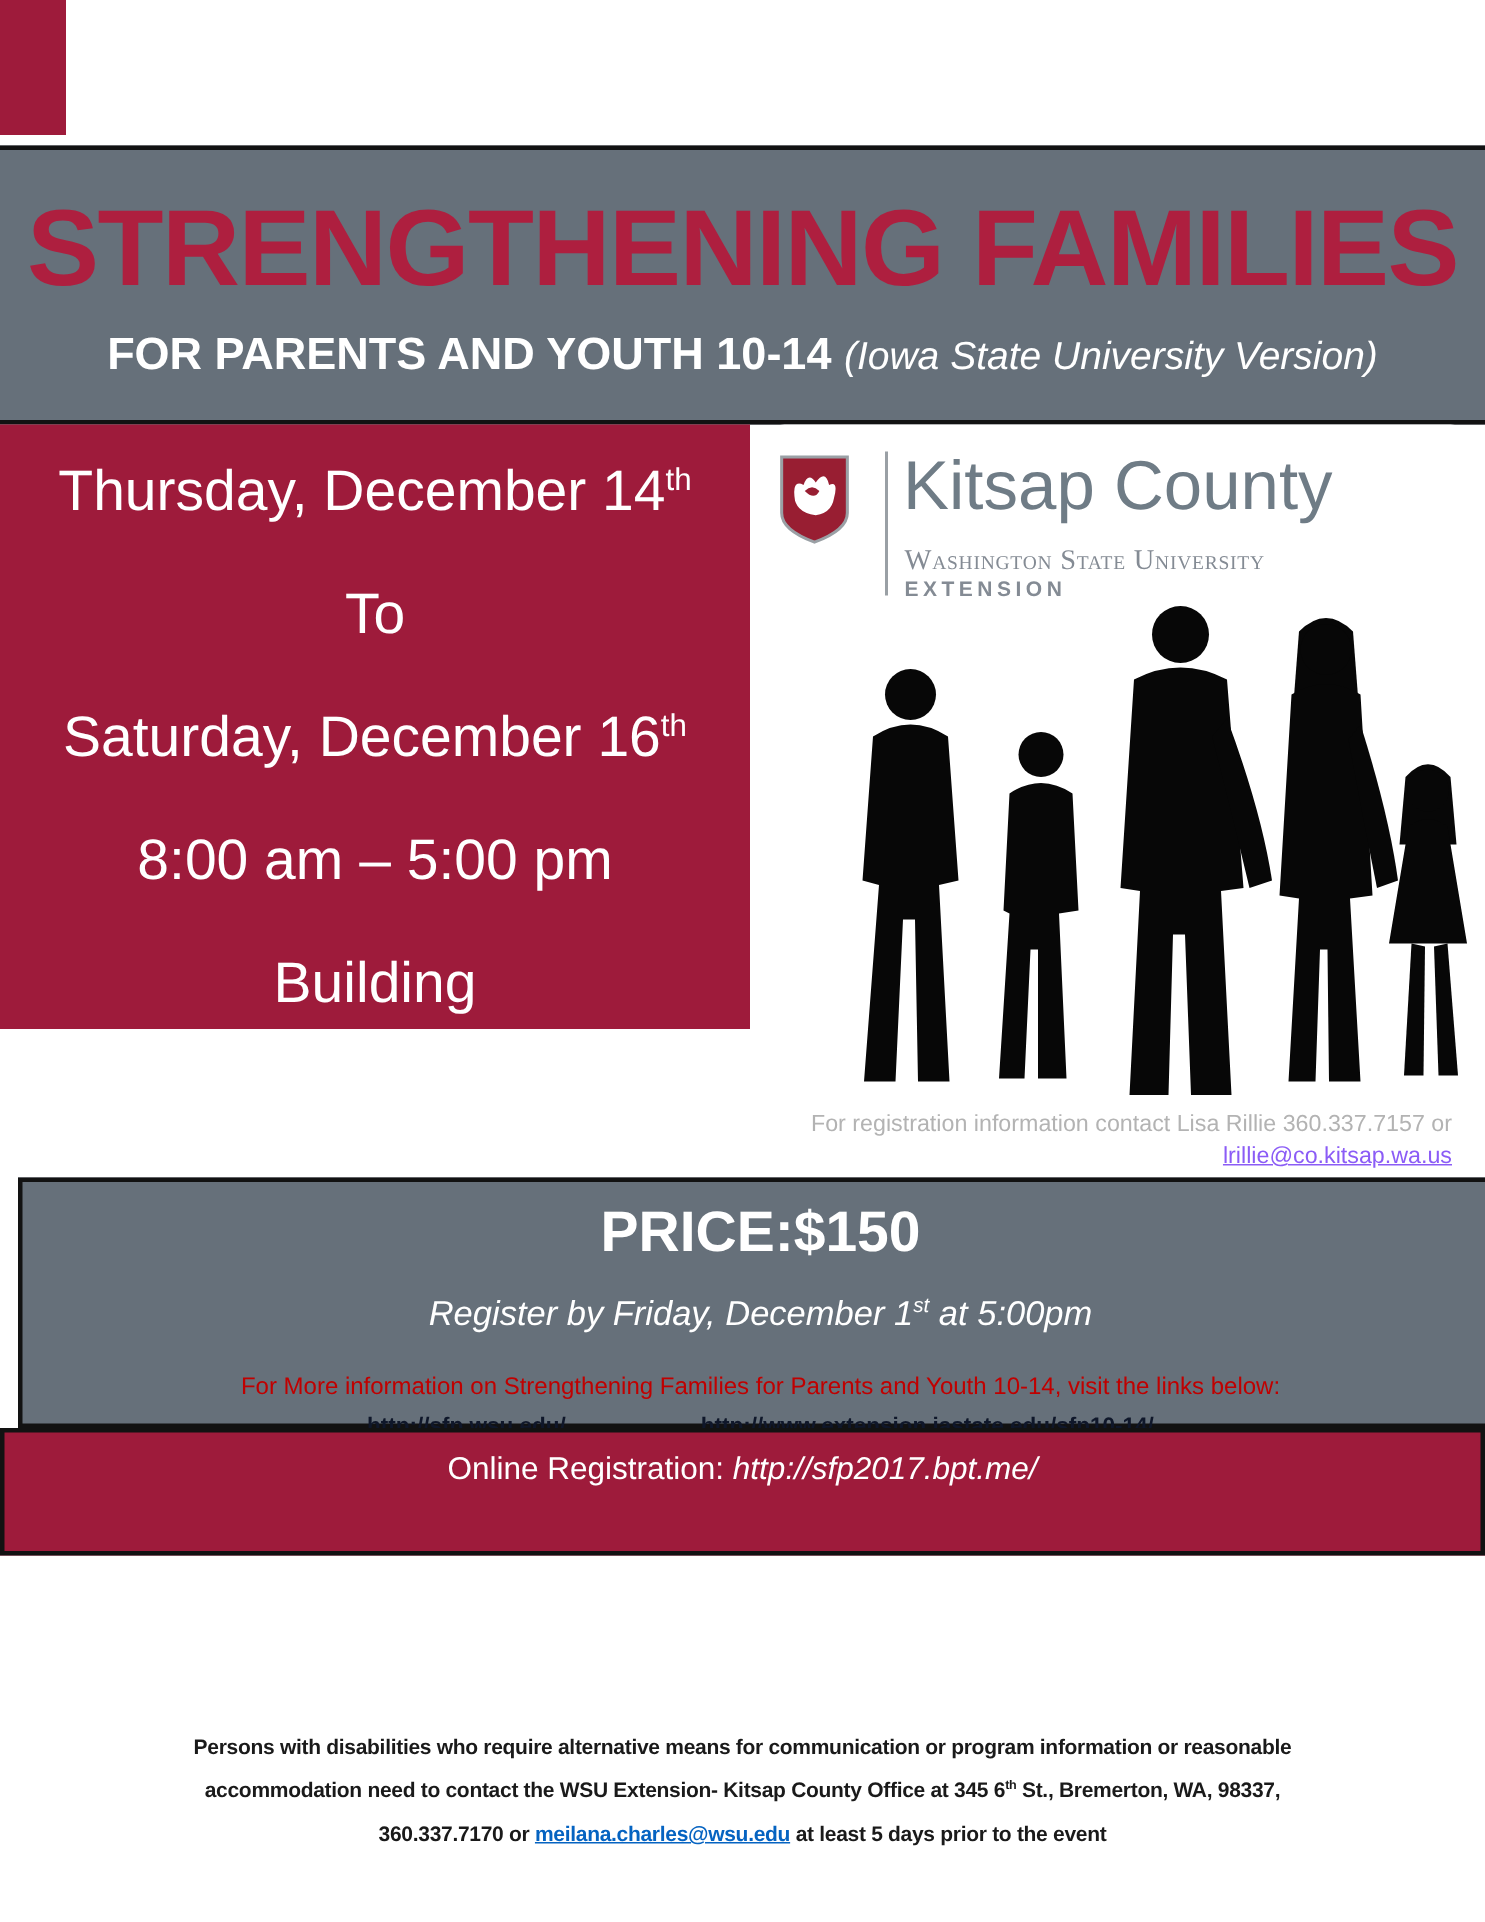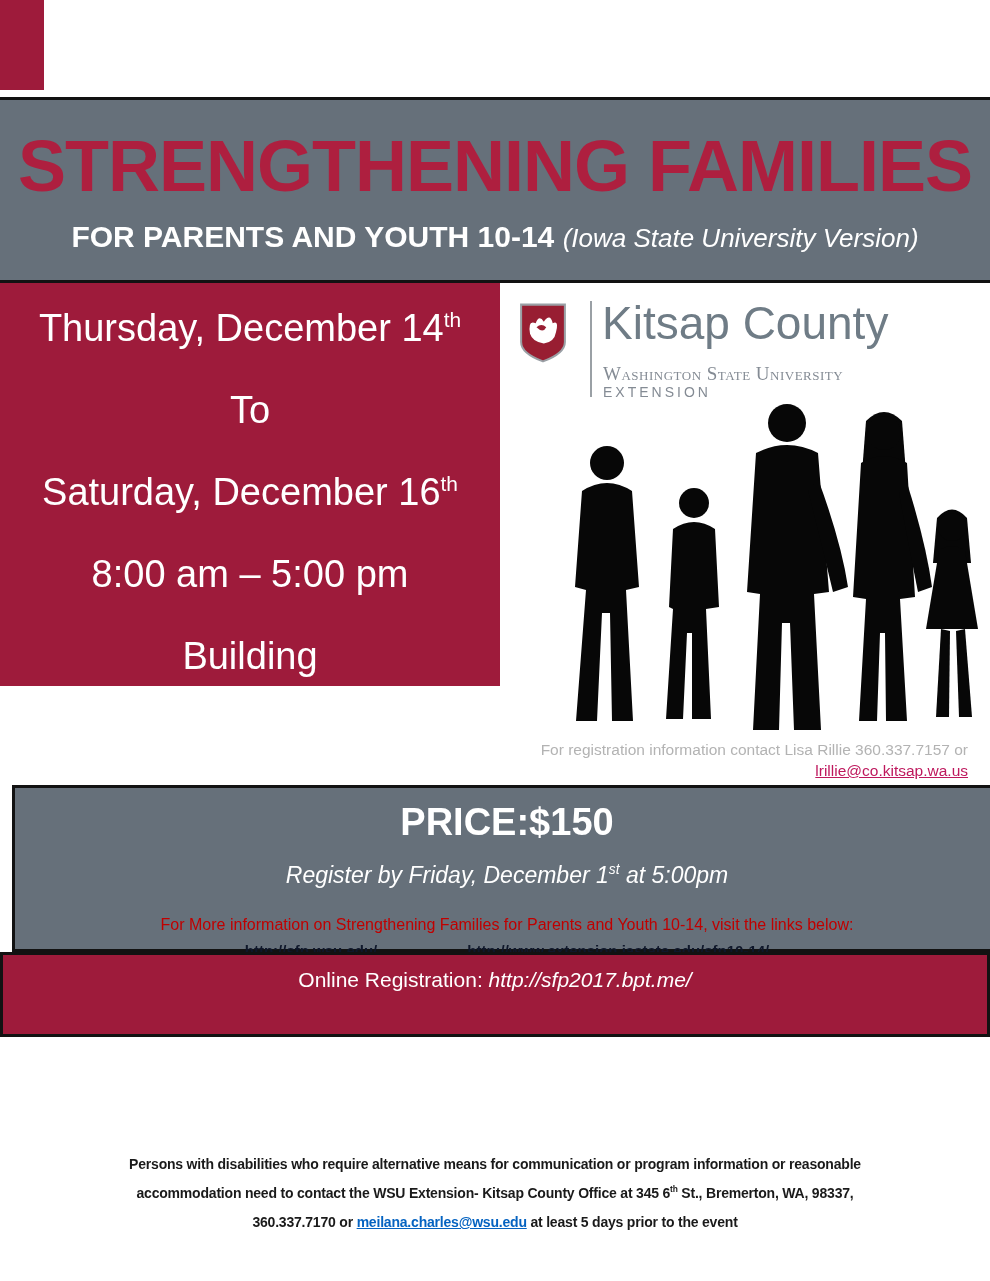--- a/index.html
+++ b/index.html
@@ -36,27 +36,27 @@
   .shield{position:absolute;left:17px;top:20px;width:52px;height:60px;}
   .logo-divider{position:absolute;left:90px;top:18px;width:2px;height:96px;background:#9aa0a5;}
   .org-name{
     position:absolute;left:102px;top:14px;font-size:46px;color:#6f7c86;line-height:52px;white-space:nowrap;
   }
   .org-university{
     position:absolute;left:103px;top:80px;font-family:"Liberation Serif", serif;
     font-variant:small-caps;font-size:19px;letter-spacing:0.5px;color:#848b94;white-space:nowrap;
   }
   .org-unit{
-    position:absolute;left:103px;top:101px;font-size:14px;letter-spacing:3px;color:#848b94;white-space:nowrap;
+    position:absolute;left:103px;top:101px;font-size:14px;letter-spacing:3px;color:#848b94;white-space:nowrap;font-weight:bold;
   }
   .family-art{position:absolute;left:52px;top:108px;width:438px;height:344px;}
   .contact-block{
     position:absolute;right:22px;bottom:4px;text-align:right;color:#b3b3b3;font-size:15.5px;line-height:21px;
   }
-  .contact-block a{color:#be185d;text-decoration:underline;}
+  .contact-block a{color:#8b5cf6;text-decoration:underline;}
   
   .price-band{
     position:absolute;left:12px;top:785px;width:990px;height:167px;
     background:#66707a;border:3px solid #121212;box-sizing:border-box;text-align:center;color:#ffffff;
   }
   .price-line{padding-top:12px;font-size:38px;font-weight:bold;line-height:44px;}
   .register-line{margin-top:16px;font-size:23px;font-style:italic;line-height:30px;}
   .register-line sup{font-size:60%;vertical-align:super;line-height:0;}
   .info-line{margin-top:24px;font-size:16px;font-weight:normal;color:#c00000;line-height:22px;}
   .links-line{margin-top:3px;font-size:15px;font-weight:bold;line-height:24px;}

